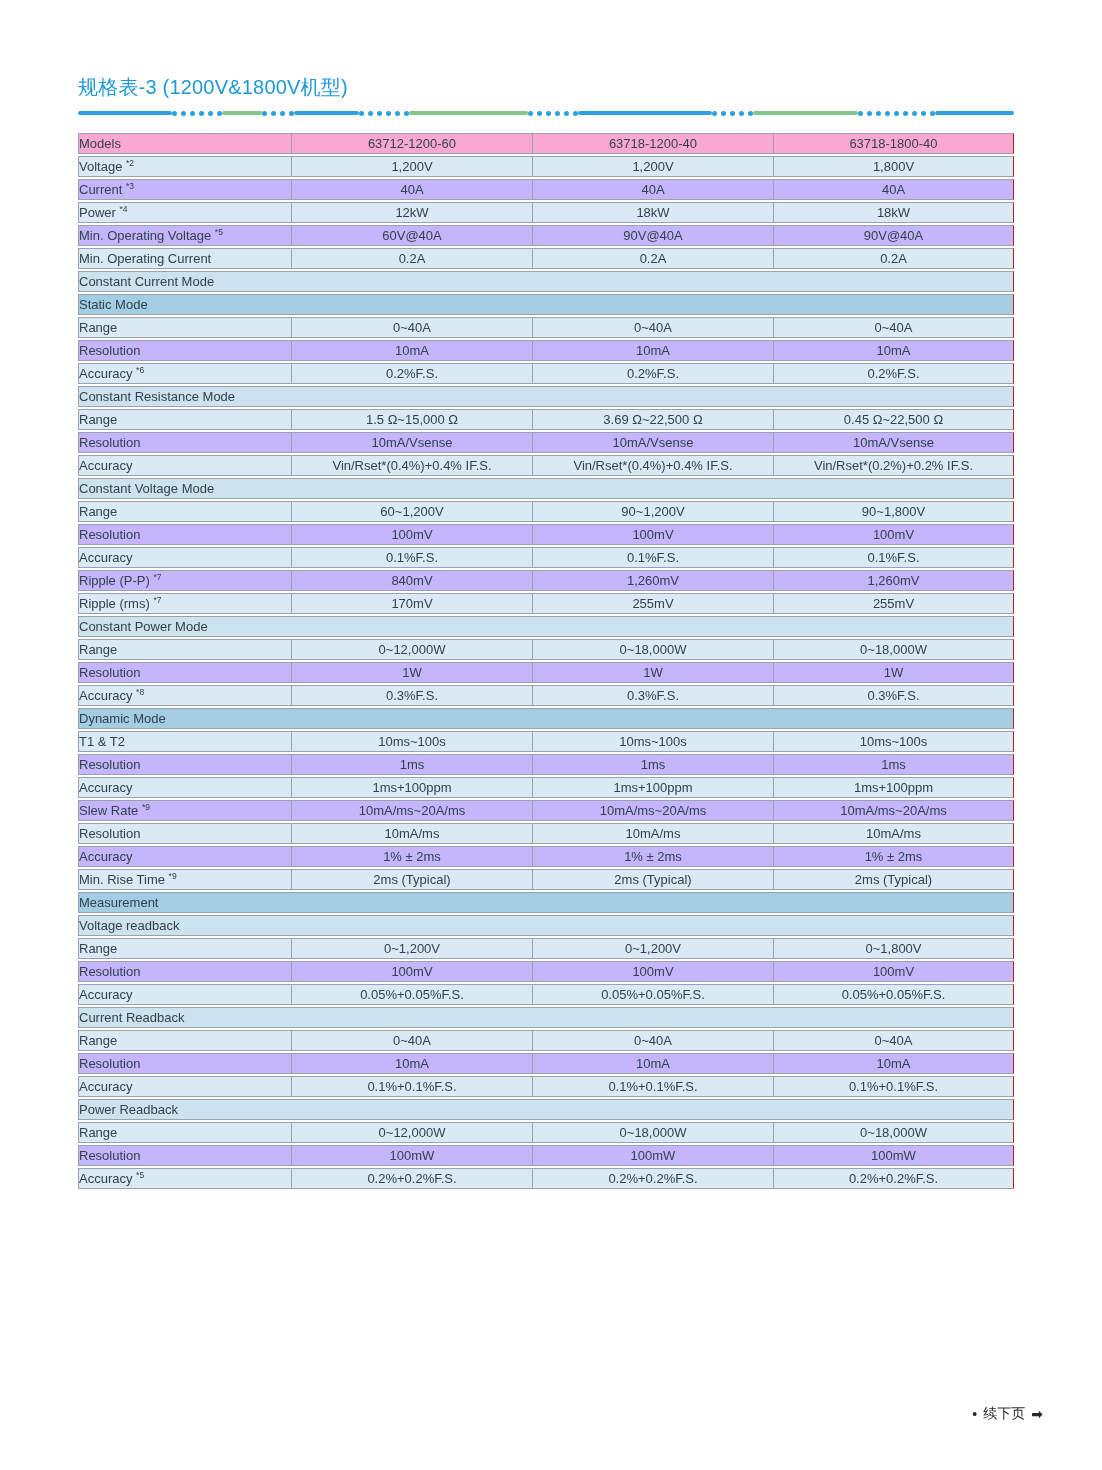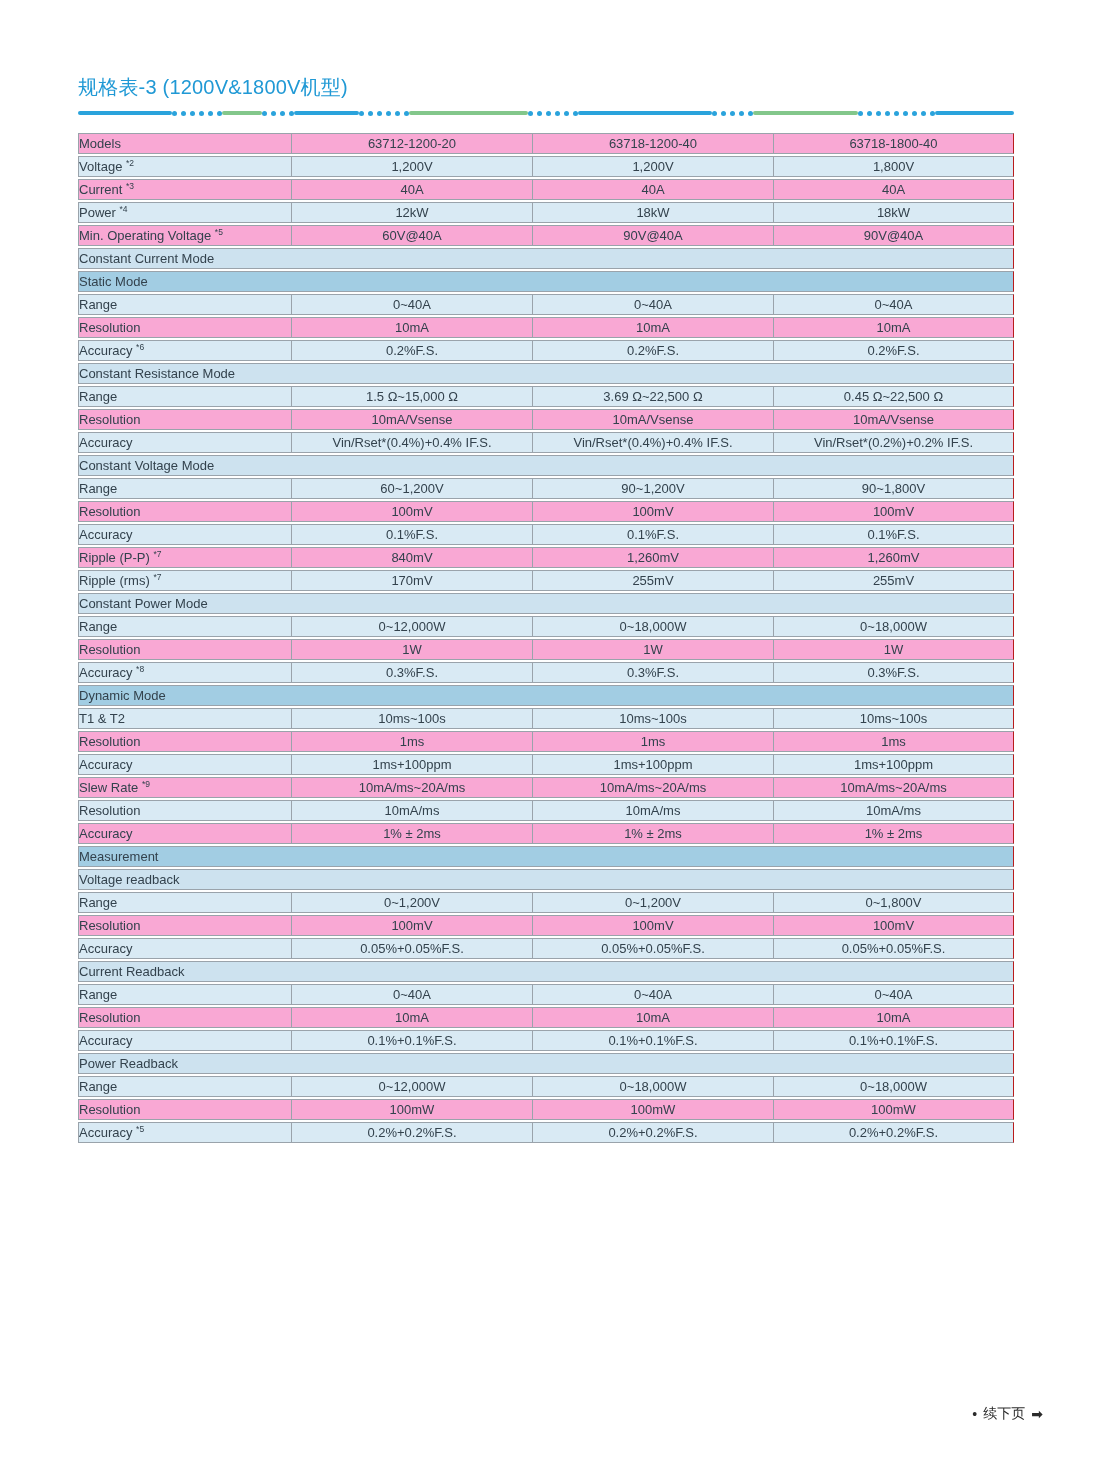--- a/index.html
+++ b/index.html
@@ -41,21 +41,21 @@
     padding:0;
     white-space:nowrap; overflow:hidden;
   }
   table.spec td:last-child { border-right:1px solid #b91c1c; }
   td.lbl { text-align:left; padding-left:8px; }
   td.val { text-align:center; }
   td.hdr { background:#f9a8d4; }
   td.section { background:#a2cde3; text-align:left; padding-left:8px; }
   td.subsection { background:#cde2ef; text-align:left; padding-left:8px; }
   td.row-a { background:#d9eaf4; }
-  td.row-b { background:#f9a8d4; }
+  td.row-b { background:#c4b5fd; }
   sup.fn { font-size:8.5px; line-height:0; }
   .footer {
     position:absolute; top:1405px; right:60px;
     font-size:14px; color:#2b2b2b;
     display:flex; align-items:center; gap:6px;
   }
   .footer .arrow { font-weight:bold; letter-spacing:-1px; }
 </style>
 </head>
 <body>
@@ -123,21 +123,21 @@
   <table class="spec">
     <colgroup>
       <col style="width:213px">
         <col style="width:241px">
         <col style="width:241px">
         <col style="width:241px">
     </colgroup>
     <tbody>
         <tr>
           <td class="lbl hdr">Models</td>
-          <td class="val hdr">63712-1200-20</td>
+          <td class="val hdr">63712-1200-60</td>
           <td class="val hdr">63718-1200-40</td>
           <td class="val hdr">63718-1800-40</td>
         </tr>
         <tr>
           <td class="lbl row-a">Voltage <sup class="fn">*2</sup></td>
           <td class="val row-a">1,200V</td>
           <td class="val row-a">1,200V</td>
           <td class="val row-a">1,800V</td>
         </tr>
         <tr>
@@ -152,20 +152,26 @@
           <td class="val row-a">18kW</td>
           <td class="val row-a">18kW</td>
         </tr>
         <tr>
           <td class="lbl row-b">Min. Operating Voltage <sup class="fn">*5</sup></td>
           <td class="val row-b">60V@40A</td>
           <td class="val row-b">90V@40A</td>
           <td class="val row-b">90V@40A</td>
         </tr>
         <tr>
+          <td class="lbl row-a">Min. Operating Current</td>
+          <td class="val row-a">0.2A</td>
+          <td class="val row-a">0.2A</td>
+          <td class="val row-a">0.2A</td>
+        </tr>
+        <tr>
           <td colspan="4" class="subsection">Constant Current Mode</td>
         </tr>
         <tr>
           <td colspan="4" class="section">Static Mode</td>
         </tr>
         <tr>
           <td class="lbl row-a">Range</td>
           <td class="val row-a">0~40A</td>
           <td class="val row-a">0~40A</td>
           <td class="val row-a">0~40A</td>
@@ -288,20 +294,26 @@
           <td class="lbl row-a">Resolution</td>
           <td class="val row-a">10mA/ms</td>
           <td class="val row-a">10mA/ms</td>
           <td class="val row-a">10mA/ms</td>
         </tr>
         <tr>
           <td class="lbl row-b">Accuracy</td>
           <td class="val row-b">1% ± 2ms</td>
           <td class="val row-b">1% ± 2ms</td>
           <td class="val row-b">1% ± 2ms</td>
+        </tr>
+        <tr>
+          <td class="lbl row-a">Min. Rise Time <sup class="fn">*9</sup></td>
+          <td class="val row-a">2ms (Typical)</td>
+          <td class="val row-a">2ms (Typical)</td>
+          <td class="val row-a">2ms (Typical)</td>
         </tr>
         <tr>
           <td colspan="4" class="section">Measurement</td>
         </tr>
         <tr>
           <td colspan="4" class="subsection">Voltage readback</td>
         </tr>
         <tr>
           <td class="lbl row-a">Range</td>
           <td class="val row-a">0~1,200V</td>

